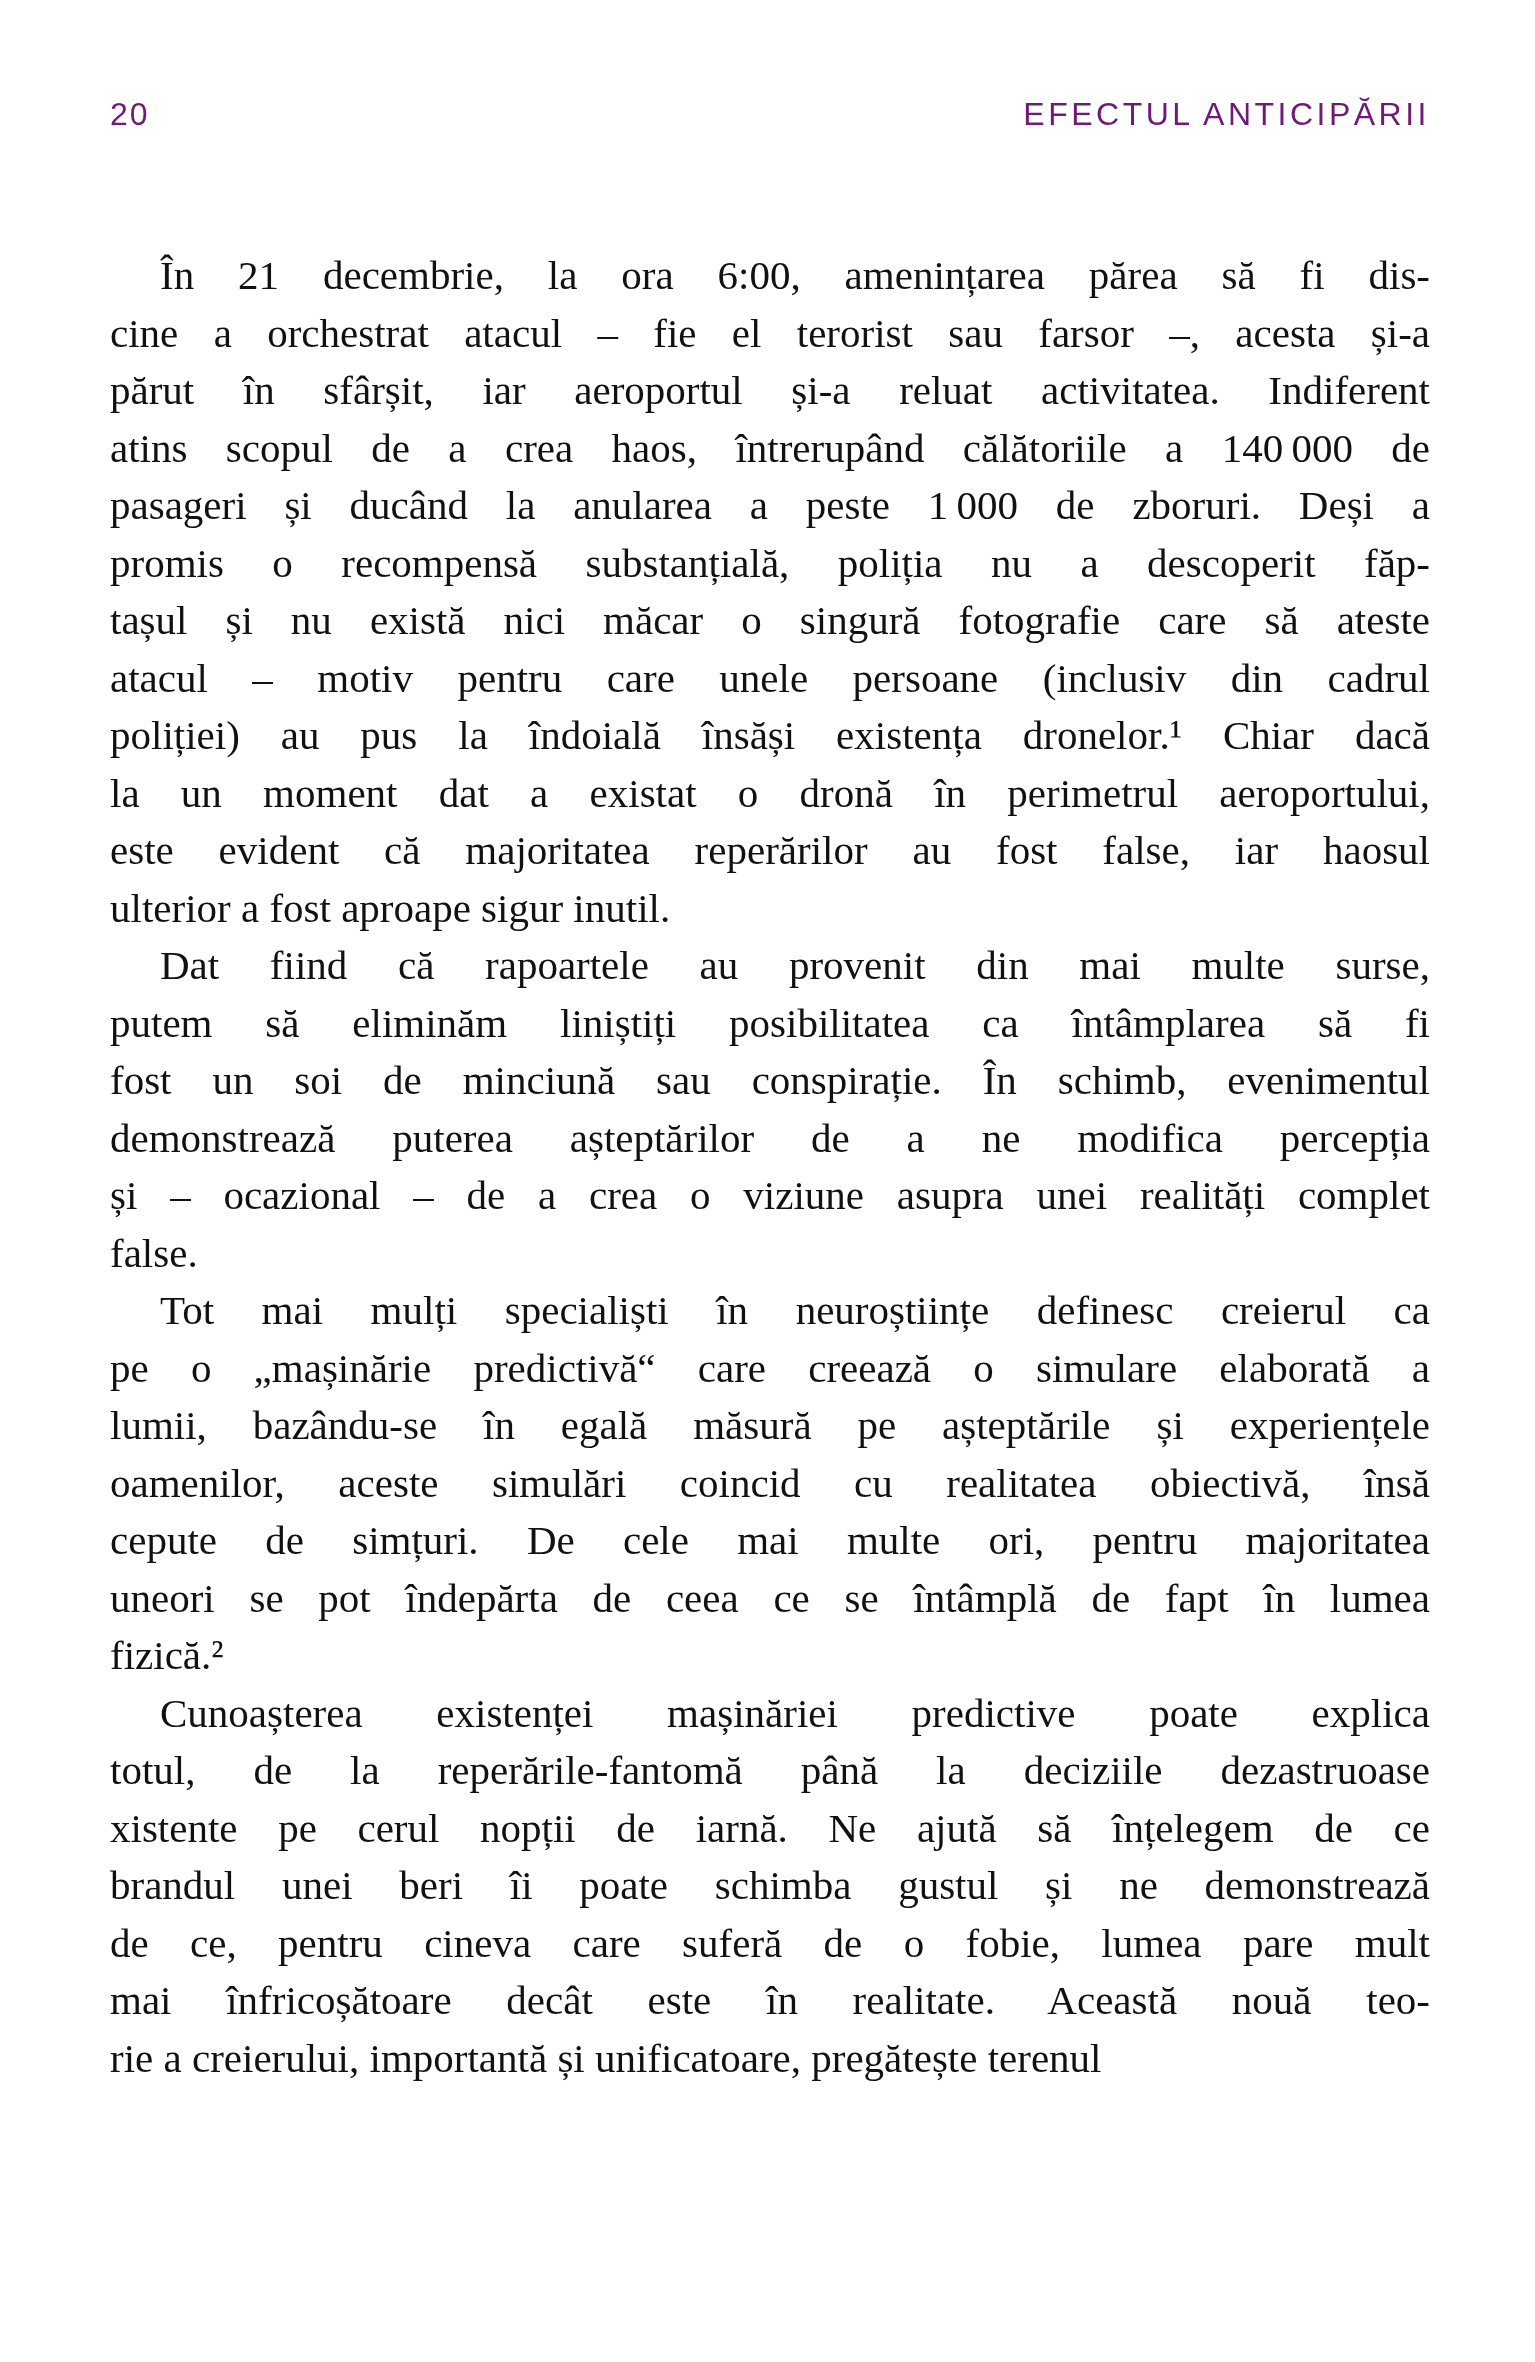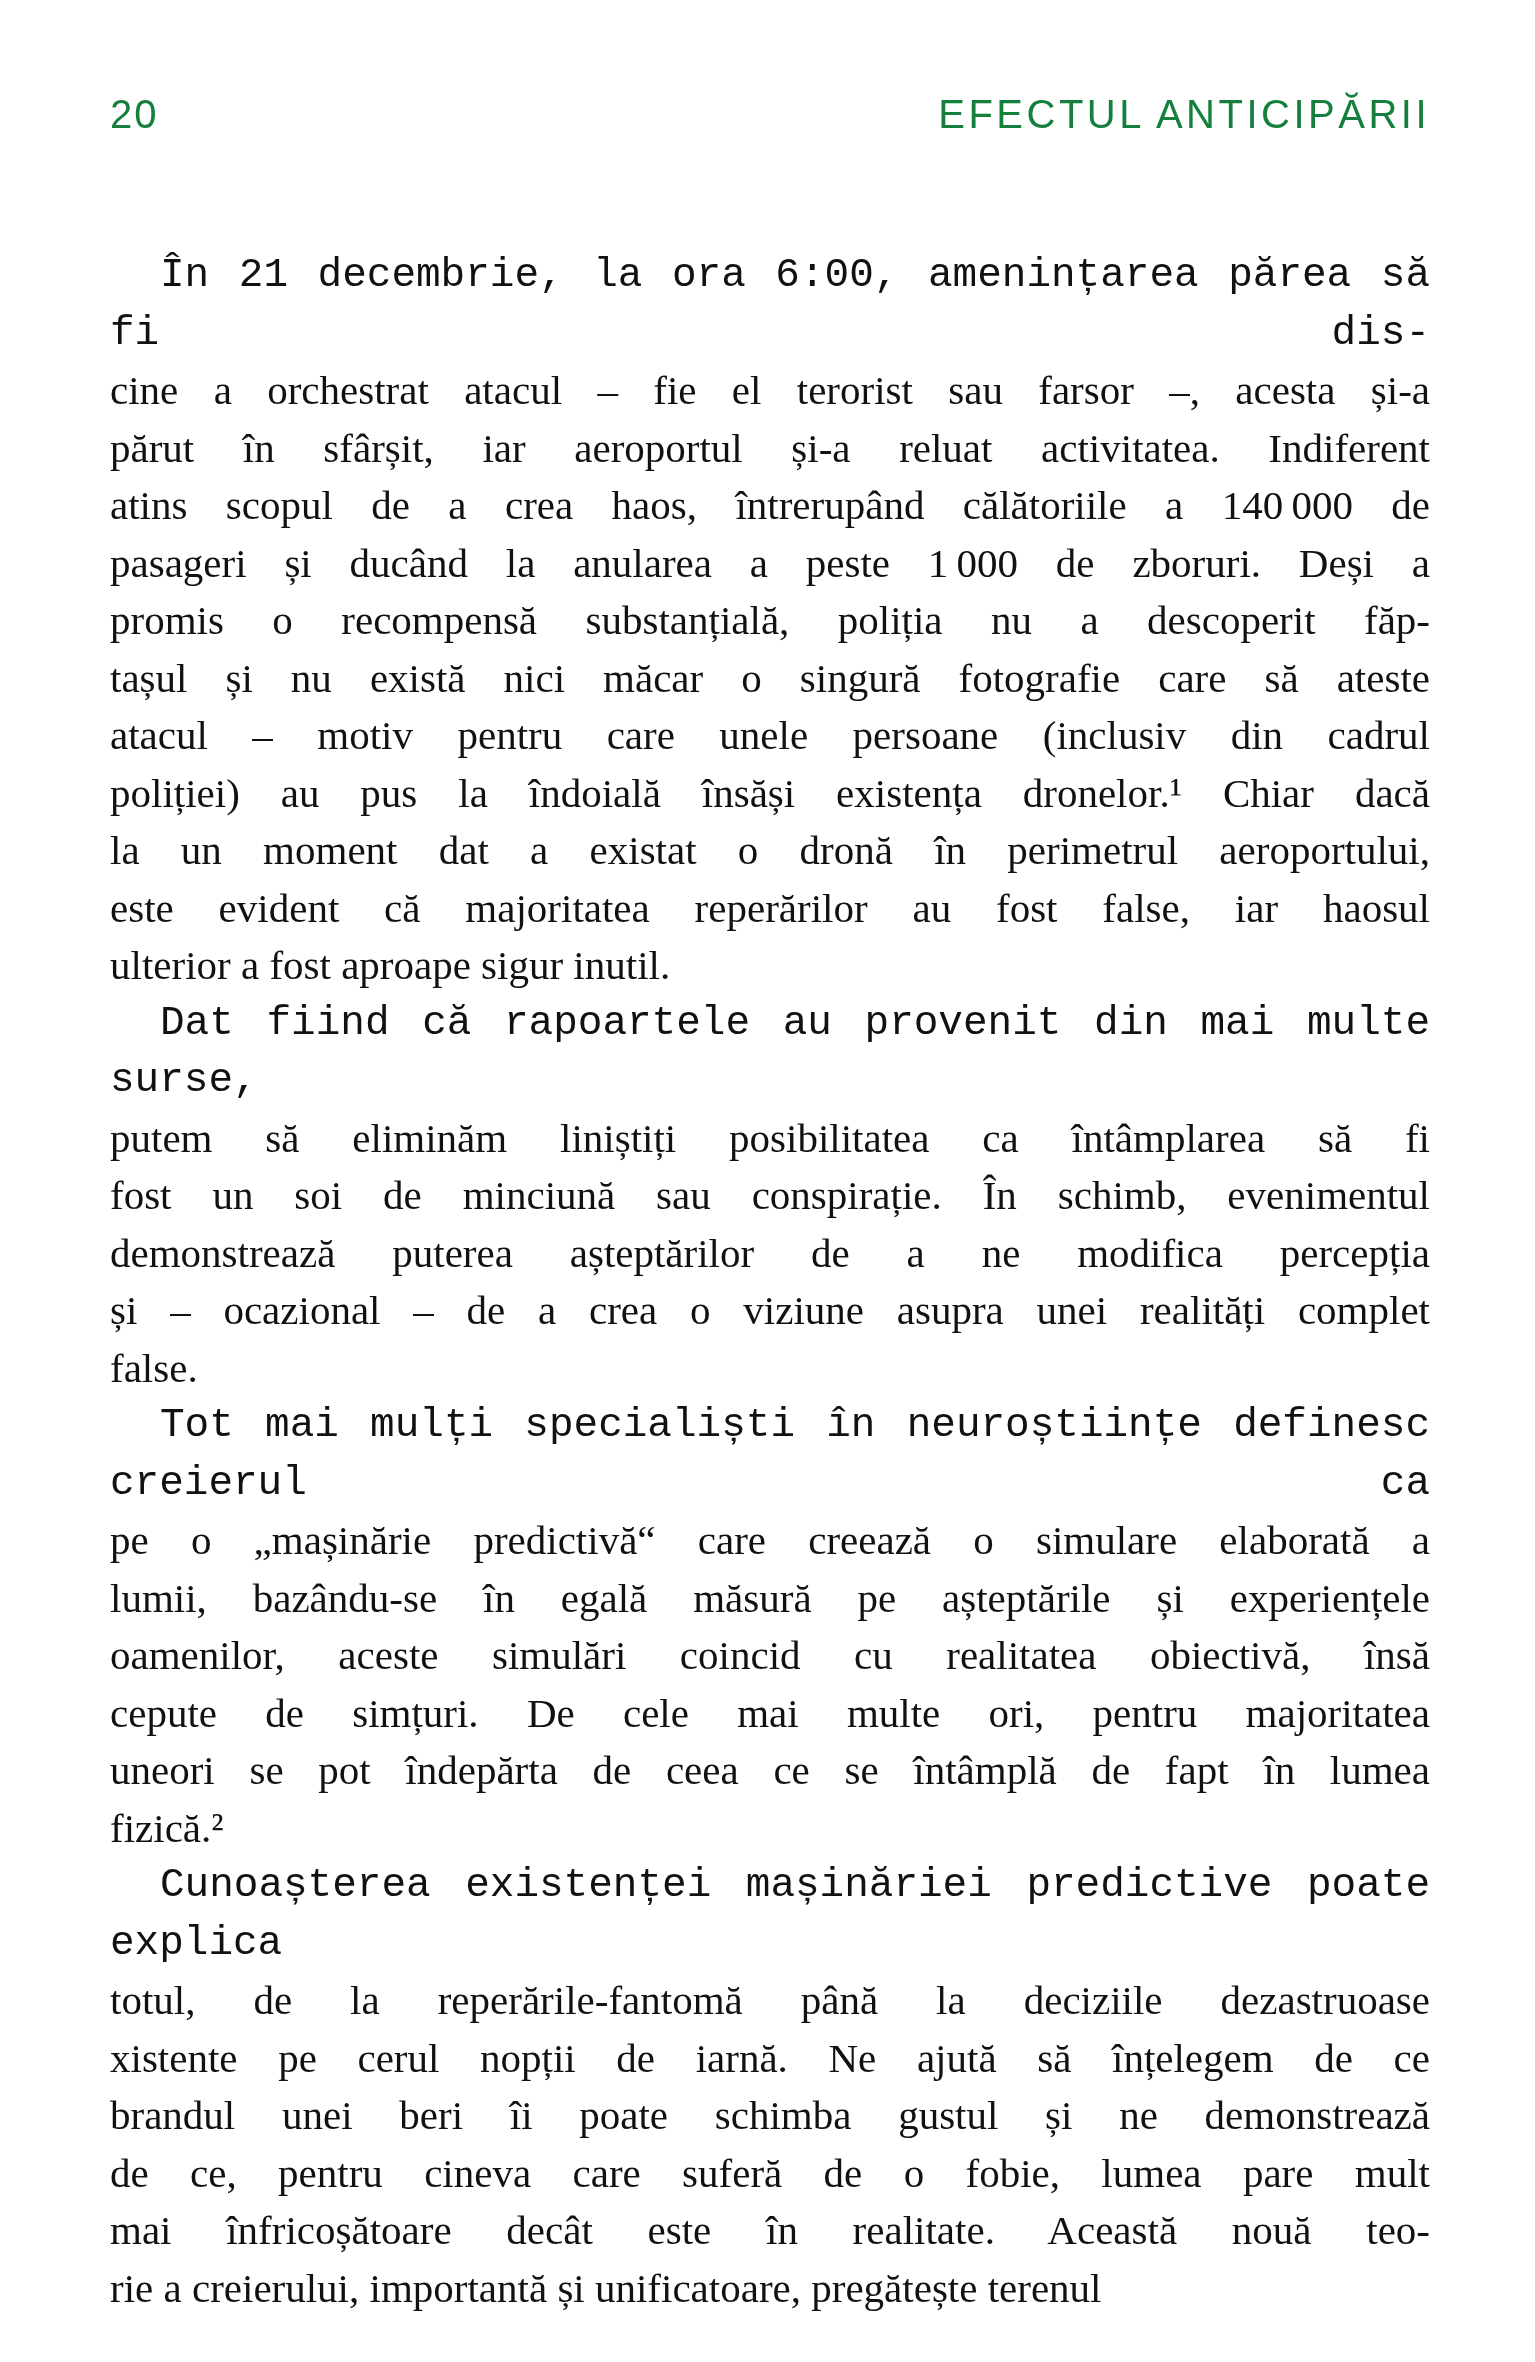--- a/index.html
+++ b/index.html
@@ -14,24 +14,24 @@
     background: #ffffff;
     box-sizing: border-box;
     padding: 96px 105px 0 110px;
     overflow: hidden;
   }
   .page-header {
     display: flex;
     justify-content: space-between;
     align-items: baseline;
     font-family: "Liberation Sans", sans-serif;
-    font-size: 40px;
+    font-size: 32px;
     line-height: 36px;
     letter-spacing: 3.5px;
-    color: #15803d;
+    color: #701a75;
   }
   .page-header .page-number {
     letter-spacing: 2px;
   }
   .page-body {
     margin-top: 115px;
     font-family: "Liberation Serif", "DejaVu Serif", serif;
     font-size: 41px;
     line-height: 57.5px;
     color: #111111;
@@ -39,21 +39,20 @@
   .paragraph {
     margin: 0;
     padding: 0;
   }
   .text-line {
     text-align: justify;
     text-align-last: justify;
   }
   .text-line.first {
     text-indent: 50px;
-    font-family: Liberation Mono, monospace;
   }
   .text-line.last {
     text-align-last: left;
   }
 </style>
 </head>
 <body>
 
 <div class="page">
   <div class="page-header">

